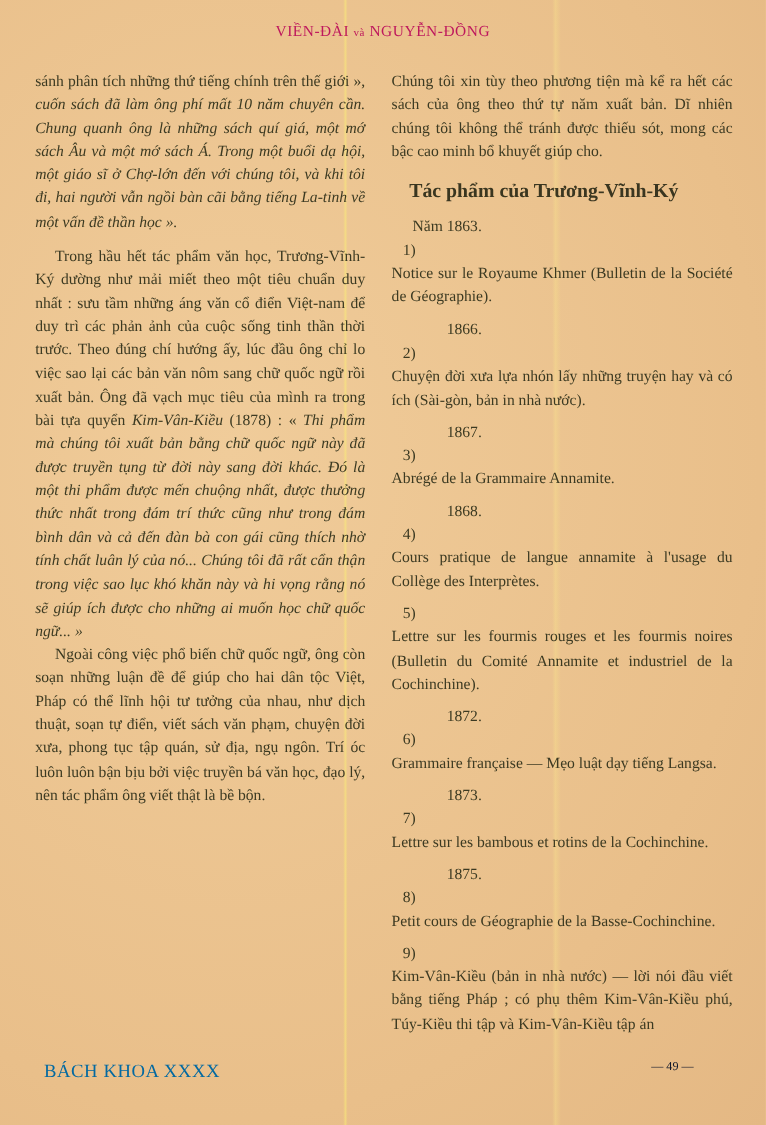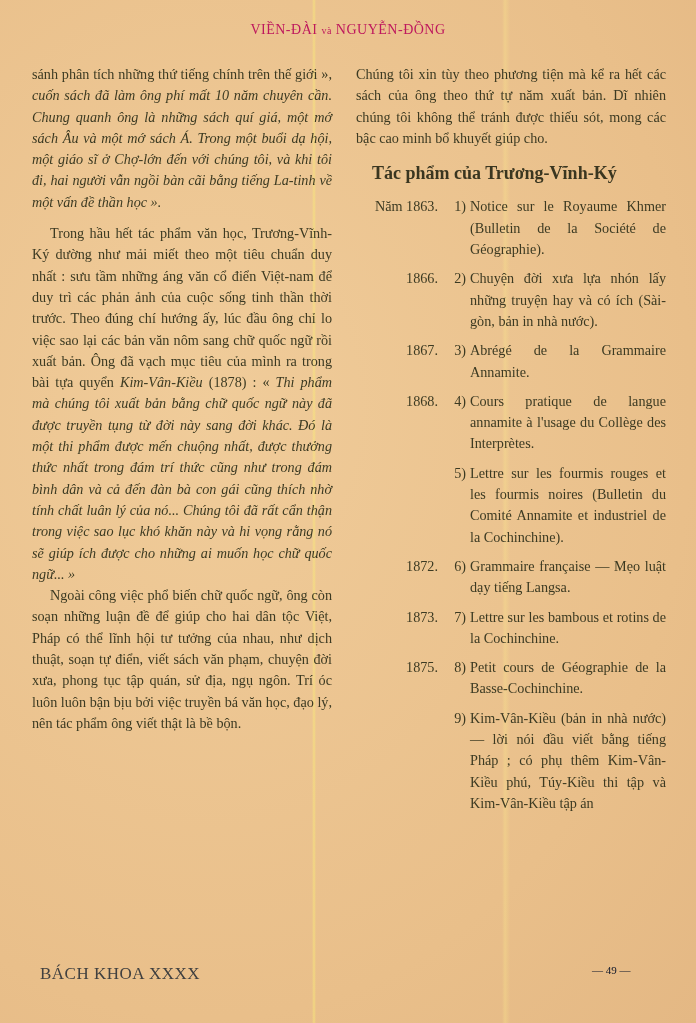--- a/index.html
+++ b/index.html
@@ -22,26 +22,26 @@
   .col.left { left:32px; width:300px; }
   .col.right { left:356px; width:310px; }
   .p { text-align:justify; margin:0; }
   .p.ind { text-indent:18px; }
   .it { font-style:italic; }
   .gap { height:10px; }
   .section-title {
     font-weight:bold; font-size:18px; margin:14px 0 12px 16px;
     color:#3a3620;
   }
-  .entry { display:flex; margin-bottom:8px; }
+  .entry { display:flex; margin-bottom:8px;flex-direction:column; }
   .entry .year { width:88px; text-align:right; padding-right:6px; box-sizing:border-box; white-space:nowrap;}
   .entry .num { width:26px; text-align:right; padding-right:4px; box-sizing:border-box; }
   .entry .title { flex:1; text-align:justify; }
   .footer-left {
-    position:absolute; left:40px; top:964px; font-size:17px; letter-spacing:0.5px; color:#404040;
+    position:absolute; left:40px; top:964px; font-size:17px; letter-spacing:0.5px; color:#0369a1;
   }
   .footer-right {
     position:absolute; left:592px; top:964px; font-size:11px; color:#0f172a;
   }
 </style>
 </head>
 <body>
 
 <div class="header">
   <span>VIỀN-ĐÀI</span>

